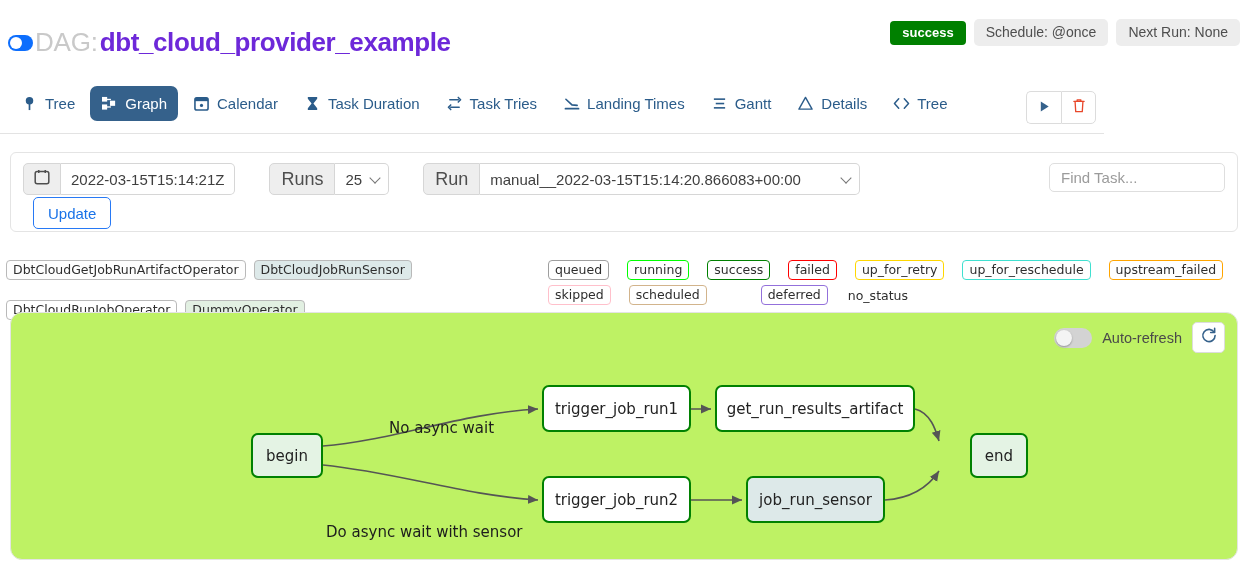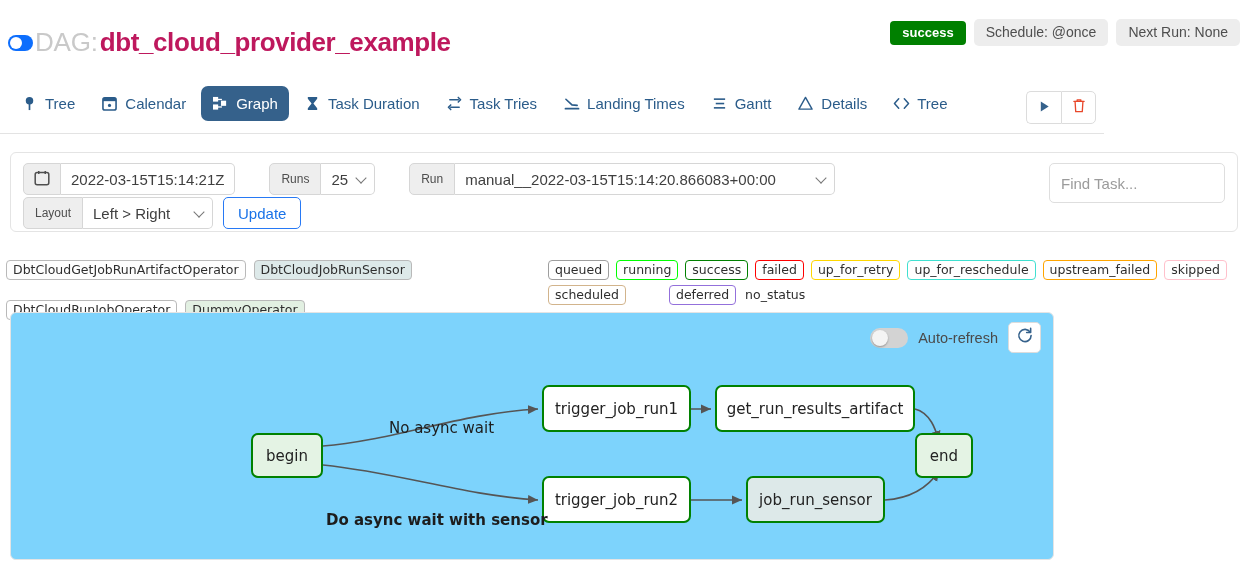--- a/index.html
+++ b/index.html
@@ -26,21 +26,21 @@
     background: #0d6efd; position: relative; flex: none;
   }
   .toggle-pill::after {
     content: ""; position: absolute; left: 2px; top: 2px;
     width: 12px; height: 12px; border-radius: 50%; background: #fff;
   }
   .dag-label {
     font-size: 26px; color: #c9c9c9; font-weight: 400; letter-spacing: -0.2px;
   }
   .dag-name {
-    font-size: 26px; color: #be185d; font-weight: 700; letter-spacing: -0.4px;
+    font-size: 26px; color: #6d28d9; font-weight: 700; letter-spacing: -0.4px;
   }
   .header-badges {
     position: absolute; right: 8px; top: 19px;
     display: flex; align-items: center; gap: 8px;
   }
   .badge-state {
     background: #008000; color: #fff; font-weight: 700; font-size: 13px;
     padding: 4px 12px; border-radius: 4px; line-height: 16px;
   }
   .badge-grey {
@@ -73,21 +73,21 @@
   
   .filterbar {
     position: absolute; left: 10px; top: 152px; width: 1228px; height: 80px;
     border: 1px solid #e4e4e4; border-radius: 6px; background: #fff;
   }
   .fb-row1 { position: absolute; left: 12px; top: 10px; display: flex; align-items: stretch; gap: 12px; }
   .fb-row2 { position: absolute; left: 12px; top: 44px; display: flex; align-items: stretch; }
   .ig { display: flex; align-items: stretch; }
   .ig-addon {
     background: #eeeeee; border: 1px solid #d6d6d6; color: #4e4e4e;
-    font-size: 12px; padding: 0 11px; display: flex; align-items: center;
+    font-size: 18px; padding: 0 11px; display: flex; align-items: center;
     height: 32px; white-space: nowrap;
   }
   .ig-addon.first { border-radius: 5px 0 0 5px; }
   .ig-field {
     background: #fff; border: 1px solid #d6d6d6; border-left: none;
     font-size: 15px; color: #3f3f3f; padding: 0 10px;
     height: 32px; display: flex; align-items: center; white-space: nowrap;
     border-radius: 0 5px 5px 0;
   }
   .ig-select {
@@ -103,44 +103,44 @@
   }
   .cal-addon { padding: 0 10px; }
   .gap { width: 10px; }
   .btn-update {
     height: 32px; border: 1px solid #2779f5; border-radius: 5px; background: #fff;
     color: #1a73e8; font-size: 15px; padding: 0 14px; display: flex; align-items: center;
     margin-left: 10px;
   }
   .find-task {
     position: absolute; right: 12px; top: 10px;
-    width: 176px; height: 40px; border: 1px solid #dedede; border-radius: 5px;
+    width: 176px; height: 29px; border: 1px solid #dedede; border-radius: 5px;
     background: #fff; color: #9b9b9b; font-size: 15px; padding: 0 11px;
     display: flex; align-items: center;
   }
 
   
   .legend {
     position: absolute; left: 0; top: 258px; width: 1248px; height: 48px;
   }
   .legend-ops { position: absolute; left: 6px; top: 2px; width: 530px; display: flex; flex-wrap: wrap; gap: 20px 8px; }
-  .legend-states { position: absolute; left: 548px; top: 2px; width: 698px; display: flex; flex-wrap: wrap; gap: 5px 7px; align-items: center; }
+  .legend-states { position: absolute; left: 548px; top: 2px; width: 698px; display: flex; flex-wrap: wrap; gap: 5px 18px; align-items: flex-end; }
   .chip {
     font-size: 12.5px; line-height: 14px; padding: 2px 6px;
     border: 1px solid #b9b9b9; border-radius: 4px; background: #fff;
     color: #2e2e2e; white-space: nowrap;
     font-family: "DejaVu Sans", sans-serif;
   }
   .chip.state { border-width: 1.8px; font-weight: 400; }
   .chip.plain { border: none; background: none; padding: 2px 2px; }
 
   
   .graphpanel {
-    position: absolute; left: 10px; top: 312px; width: 1044px; height: 248px;
-    border: 1px solid #e4e4e4; border-radius: 6px; background: #7dd3fc; overflow: hidden;
+    position: absolute; left: 10px; top: 312px; width: 1228px; height: 248px;
+    border: 1px solid #e4e4e4; border-radius: 12px; background: #bef264; overflow: hidden;
   }
   .refresh-row {
     position: absolute; right: 12px; top: 9px; display: flex; align-items: center; gap: 10px;
   }
   .switch {
     width: 38px; height: 20px; border-radius: 10px; background: #d3d3d3; position: relative;
   }
   .switch::after {
     content: ""; position: absolute; left: 2px; top: 2px; width: 16px; height: 16px;
     border-radius: 50%; background: #f4f4f4; box-shadow: 0 1px 2px rgba(0,0,0,.3);
@@ -186,42 +186,42 @@
       <div class="tab">
         <span class="ico">
           <svg width="15" height="15" viewBox="0 0 16 16">
               <circle cx="8" cy="5" r="4" fill="currentColor"></circle>
               <rect x="7.1" y="8" width="1.8" height="7" fill="currentColor"></rect>
             </svg>
         </span>
         <span>Tree</span>
       </div>
 
-      <div class="tab">
-        <span class="ico">
-          <svg width="15" height="15" viewBox="0 0 16 16">
-              <rect x="1" y="2" width="14" height="13" rx="2" fill="none" stroke="currentColor" stroke-width="1.7"></rect>
-              <rect x="1" y="2" width="14" height="3.5" fill="currentColor"></rect>
-              <circle cx="8" cy="10" r="1.7" fill="currentColor"></circle>
-            </svg>
-        </span>
-        <span>Calendar</span>
-      </div>
-
       <div class="tab active">
         <span class="ico">
           <svg width="15" height="15" viewBox="0 0 16 16">
               <rect x="0" y="1" width="5.5" height="5" fill="currentColor"></rect>
               <rect x="0" y="9" width="5.5" height="5.5" fill="currentColor"></rect>
               <rect x="8.5" y="5" width="5.5" height="5.5" fill="currentColor"></rect>
               <rect x="5" y="3" width="4.5" height="1.4" fill="currentColor"></rect>
               <rect x="5" y="11" width="4.5" height="1.4" fill="currentColor"></rect>
             </svg>
         </span>
         <span>Graph</span>
+      </div>
+
+      <div class="tab">
+        <span class="ico">
+          <svg width="15" height="15" viewBox="0 0 16 16">
+              <rect x="1" y="2" width="14" height="13" rx="2" fill="none" stroke="currentColor" stroke-width="1.7"></rect>
+              <rect x="1" y="2" width="14" height="3.5" fill="currentColor"></rect>
+              <circle cx="8" cy="10" r="1.7" fill="currentColor"></circle>
+            </svg>
+        </span>
+        <span>Calendar</span>
       </div>
 
       <div class="tab">
         <span class="ico">
           <svg width="15" height="15" viewBox="0 0 16 16">
               <path d="M3 1h10v2L9 8l4 5v2H3v-2l4-5L3 3z" fill="currentColor"></path>
             </svg>
         </span>
         <span>Task Duration</span>
       </div>
@@ -313,24 +313,20 @@
         <div class="ig-select">25</div>
       </div>
       <div class="gap"></div>
       <div class="ig">
         <div class="ig-addon first">Run</div>
         <div class="ig-select" style="min-width:380px;">manual__2022-03-15T15:14:20.866083+00:00</div>
       </div>
     </div>
 
     <div class="fb-row2">
-      <div class="ig">
-        <div class="ig-addon first">Layout</div>
-        <div class="ig-select" style="min-width:130px;">Left &gt; Right</div>
-      </div>
       <div class="btn-update">Update</div>
     </div>
 
     <div class="find-task">Find Task...</div>
   </div>
 
   <div class="legend">
     <div class="legend-ops">
       <span class="chip" style="background:#fdfdfd;">DbtCloudGetJobRunArtifactOperator</span>
       <span class="chip" style="background:#dde9e9;">DbtCloudJobRunSensor</span>
@@ -383,27 +379,27 @@
 
     <div class="node" style="left:240px; top:120px; width:72px; height:45px; background:#e4f3e4;">
       <span>begin</span>
     </div>
     <div class="node" style="left:531px; top:72px; width:149px; height:47px; background:#ffffff;">
       <span>trigger_job_run1</span>
     </div>
     <div class="node" style="left:704px; top:72px; width:200px; height:47px; background:#ffffff;">
       <span>get_run_results_artifact</span>
     </div>
-    <div class="node" style="left:904px; top:120px; width:58px; height:45px; background:#e4f3e4;">
+    <div class="node" style="left:959px; top:120px; width:58px; height:45px; background:#e4f3e4;">
       <span>end</span>
     </div>
     <div class="node" style="left:531px; top:163px; width:149px; height:47px; background:#ffffff;">
       <span>trigger_job_run2</span>
     </div>
     <div class="node" style="left:735px; top:163px; width:139px; height:47px; background:#dde9e9;">
       <span>job_run_sensor</span>
     </div>
 
     <div class="edge-label" style="left:378px; top:106px;">No async wait</div>
-    <div class="edge-label" style="left:315px; top:198px;font-weight:bold;">Do async wait with sensor</div>
+    <div class="edge-label" style="left:315px; top:210px;">Do async wait with sensor</div>
   </div>
 
 </div>
 
 </body></html>

